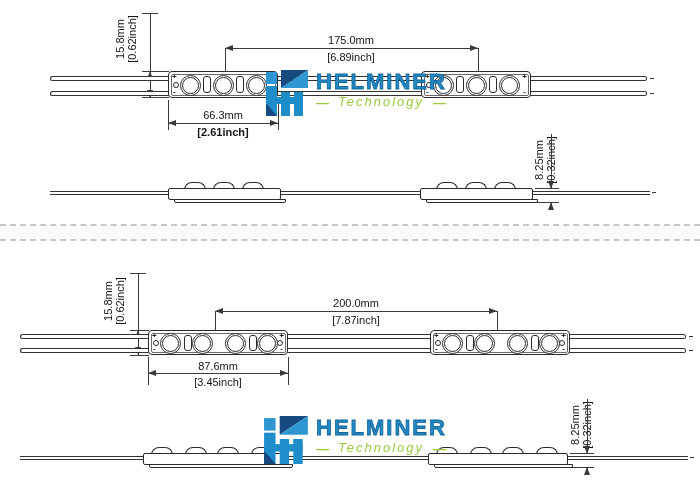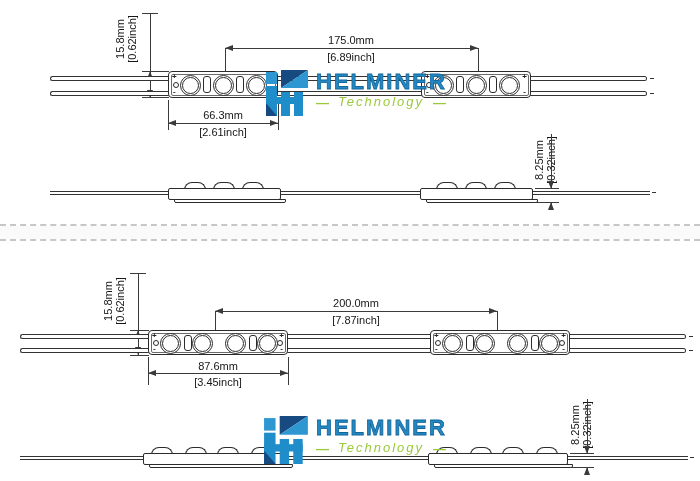--- a/index.html
+++ b/index.html
@@ -109,21 +109,21 @@
     <div class="cellr" style="left:34px;top:4px;bottom:4px;"></div>
     <div class="cellr" style="left:67px;top:4px;bottom:4px;"></div>
   </div>
 
   <i class="ln v" style="left:168px;top:100px;height:30px;"></i>
   <i class="ln v" style="left:278px;top:100px;height:30px;"></i>
   <i class="ln h" style="left:168px;top:123px;width:110px;"></i>
   <i class="arr al" style="left:168px;top:120px;"></i>
   <i class="arr ar" style="left:270px;top:120px;"></i>
   <div class="dim" style="left:223px;top:115px;">66.3mm</div>
-  <div class="dim" style="left:223px;top:132px;">[2.61inch]</div>
+  <div class="dim" style="left:223px;top:132px;font-weight:bold;">[2.61inch]</div>
 
   <div class="swire" style="left:50px;top:191px;width:600px;"></div>
   <i class="nub" style="left:652px;top:192px;"></i>
   <div class="bump" style="left:184px;top:182px;"></div>
   <div class="bump" style="left:213px;top:182px;"></div>
   <div class="bump" style="left:242px;top:182px;"></div>
   <div class="sbody" style="left:168px;top:188px;width:113px;"></div>
   <div class="sbase" style="left:174px;top:199px;width:112px;"></div>
   <div class="bump" style="left:436px;top:182px;"></div>
   <div class="bump" style="left:465px;top:182px;"></div>

